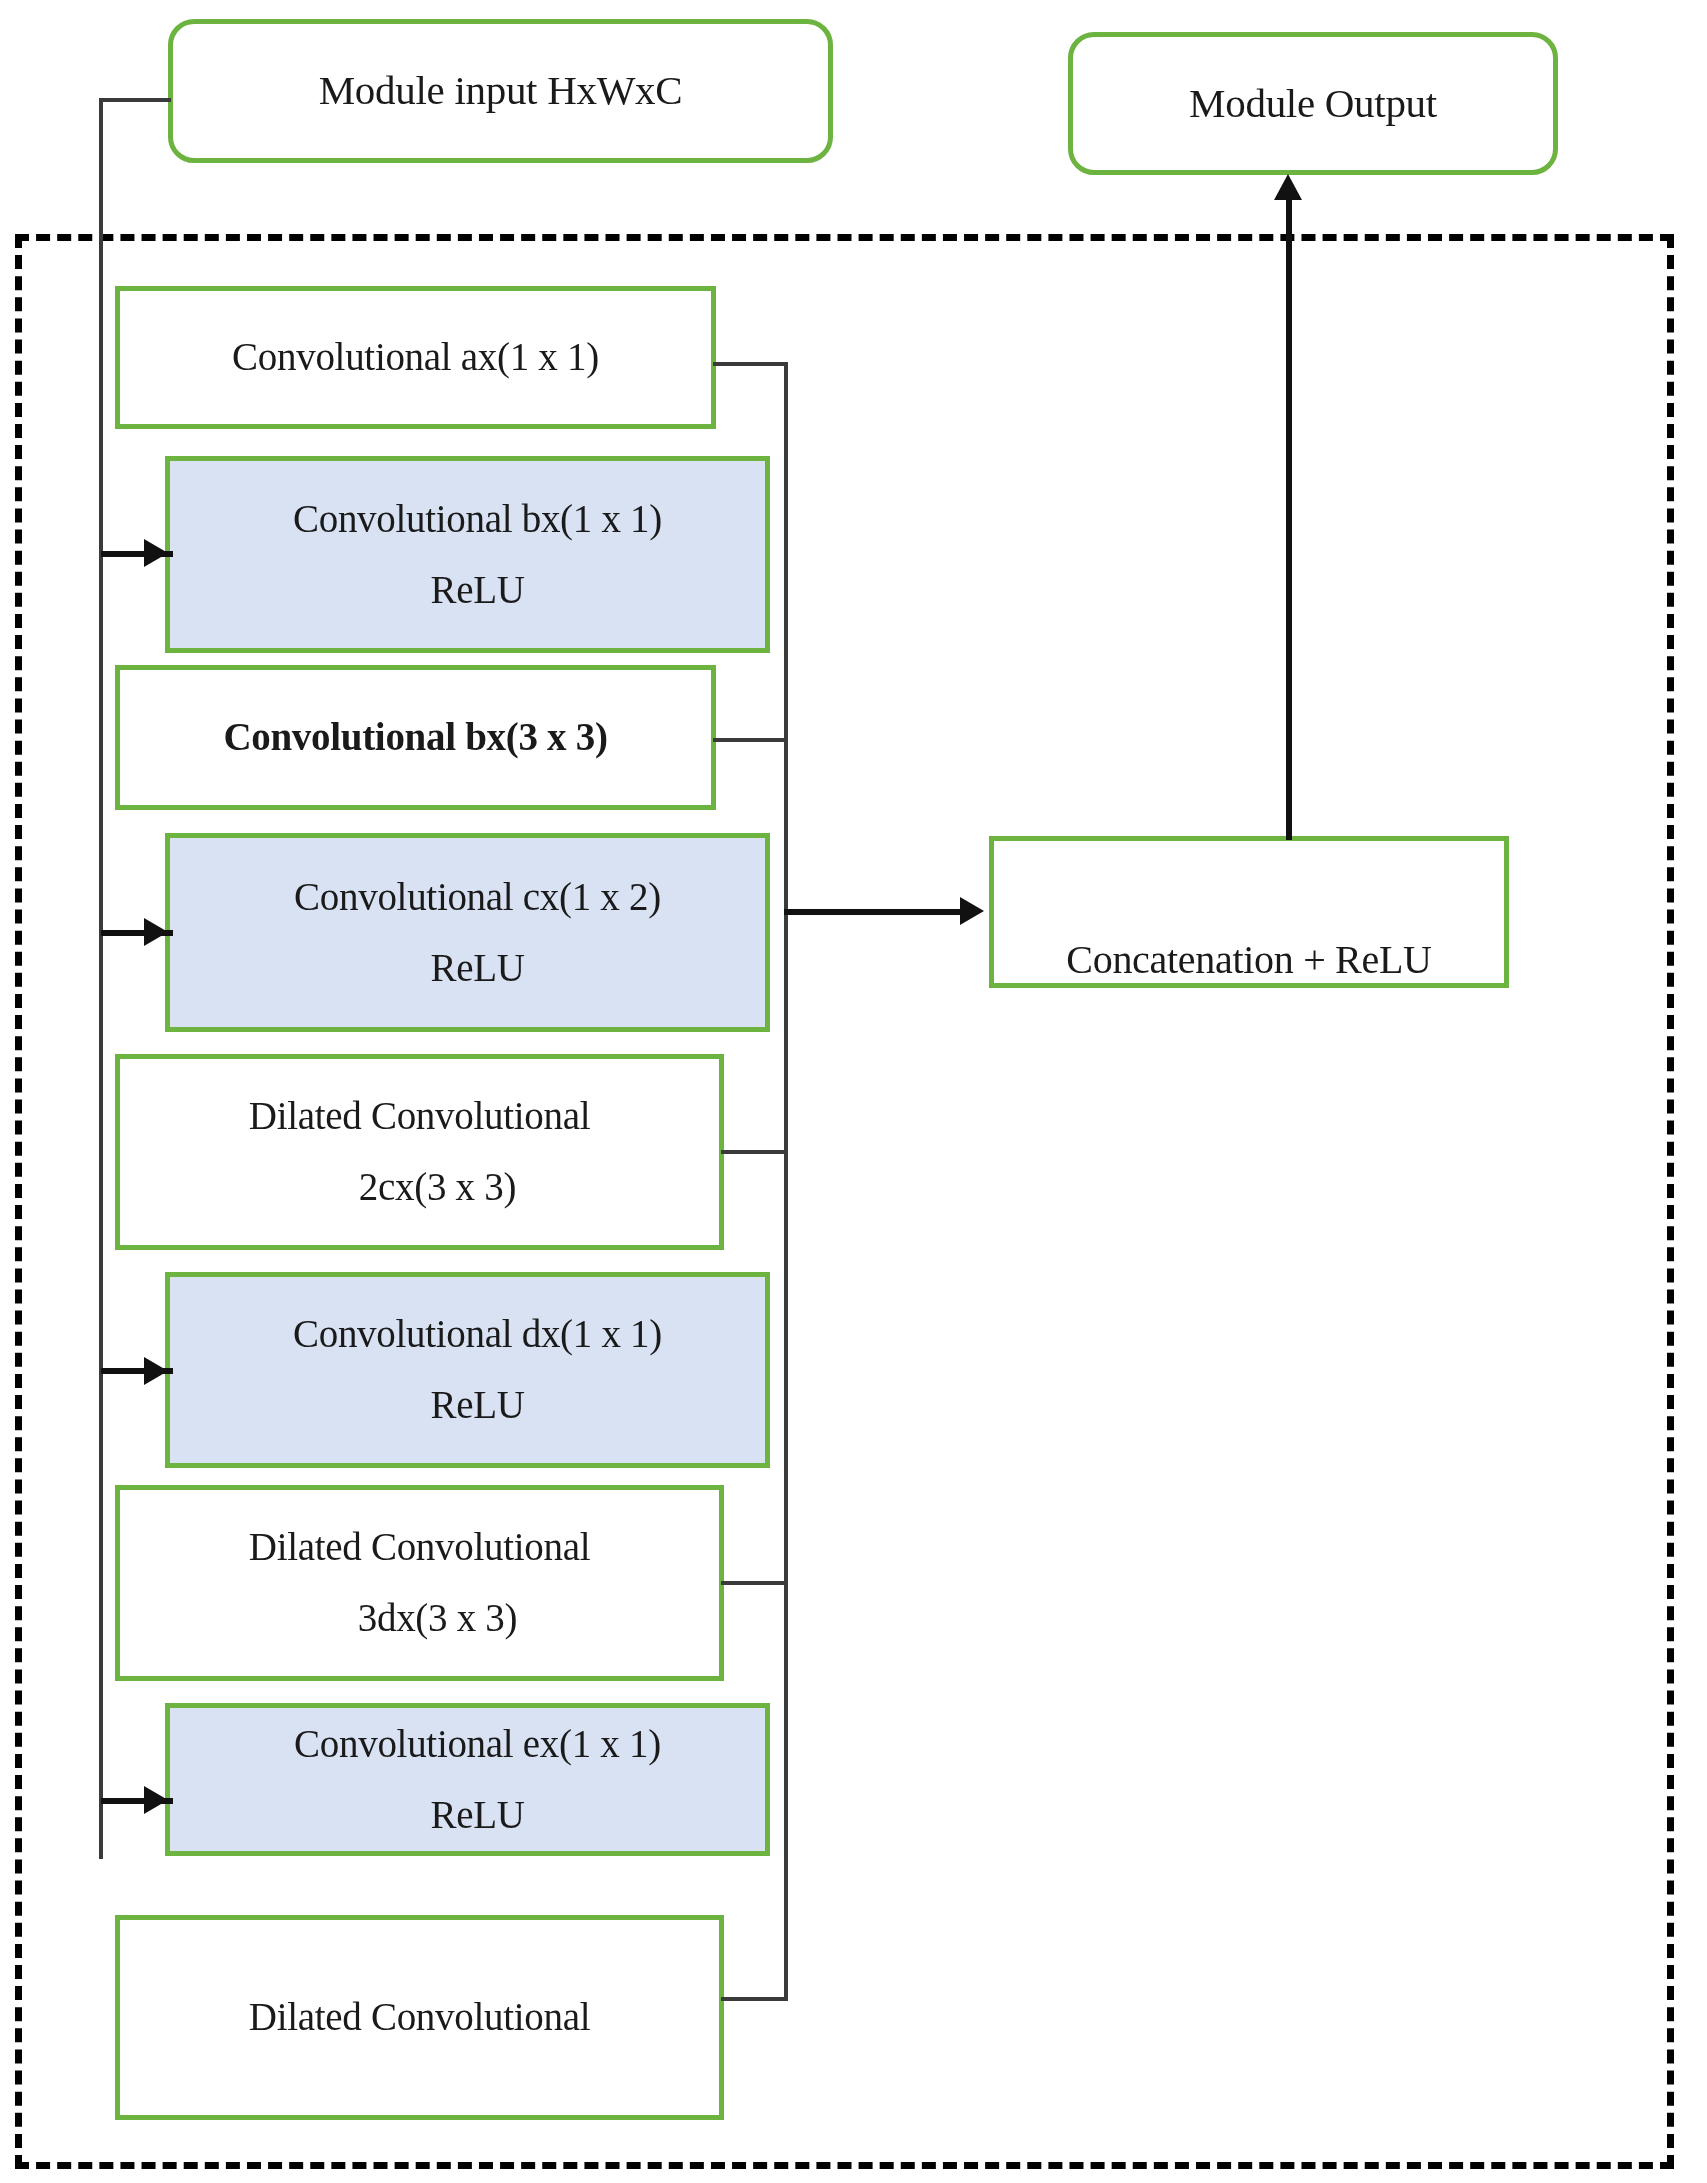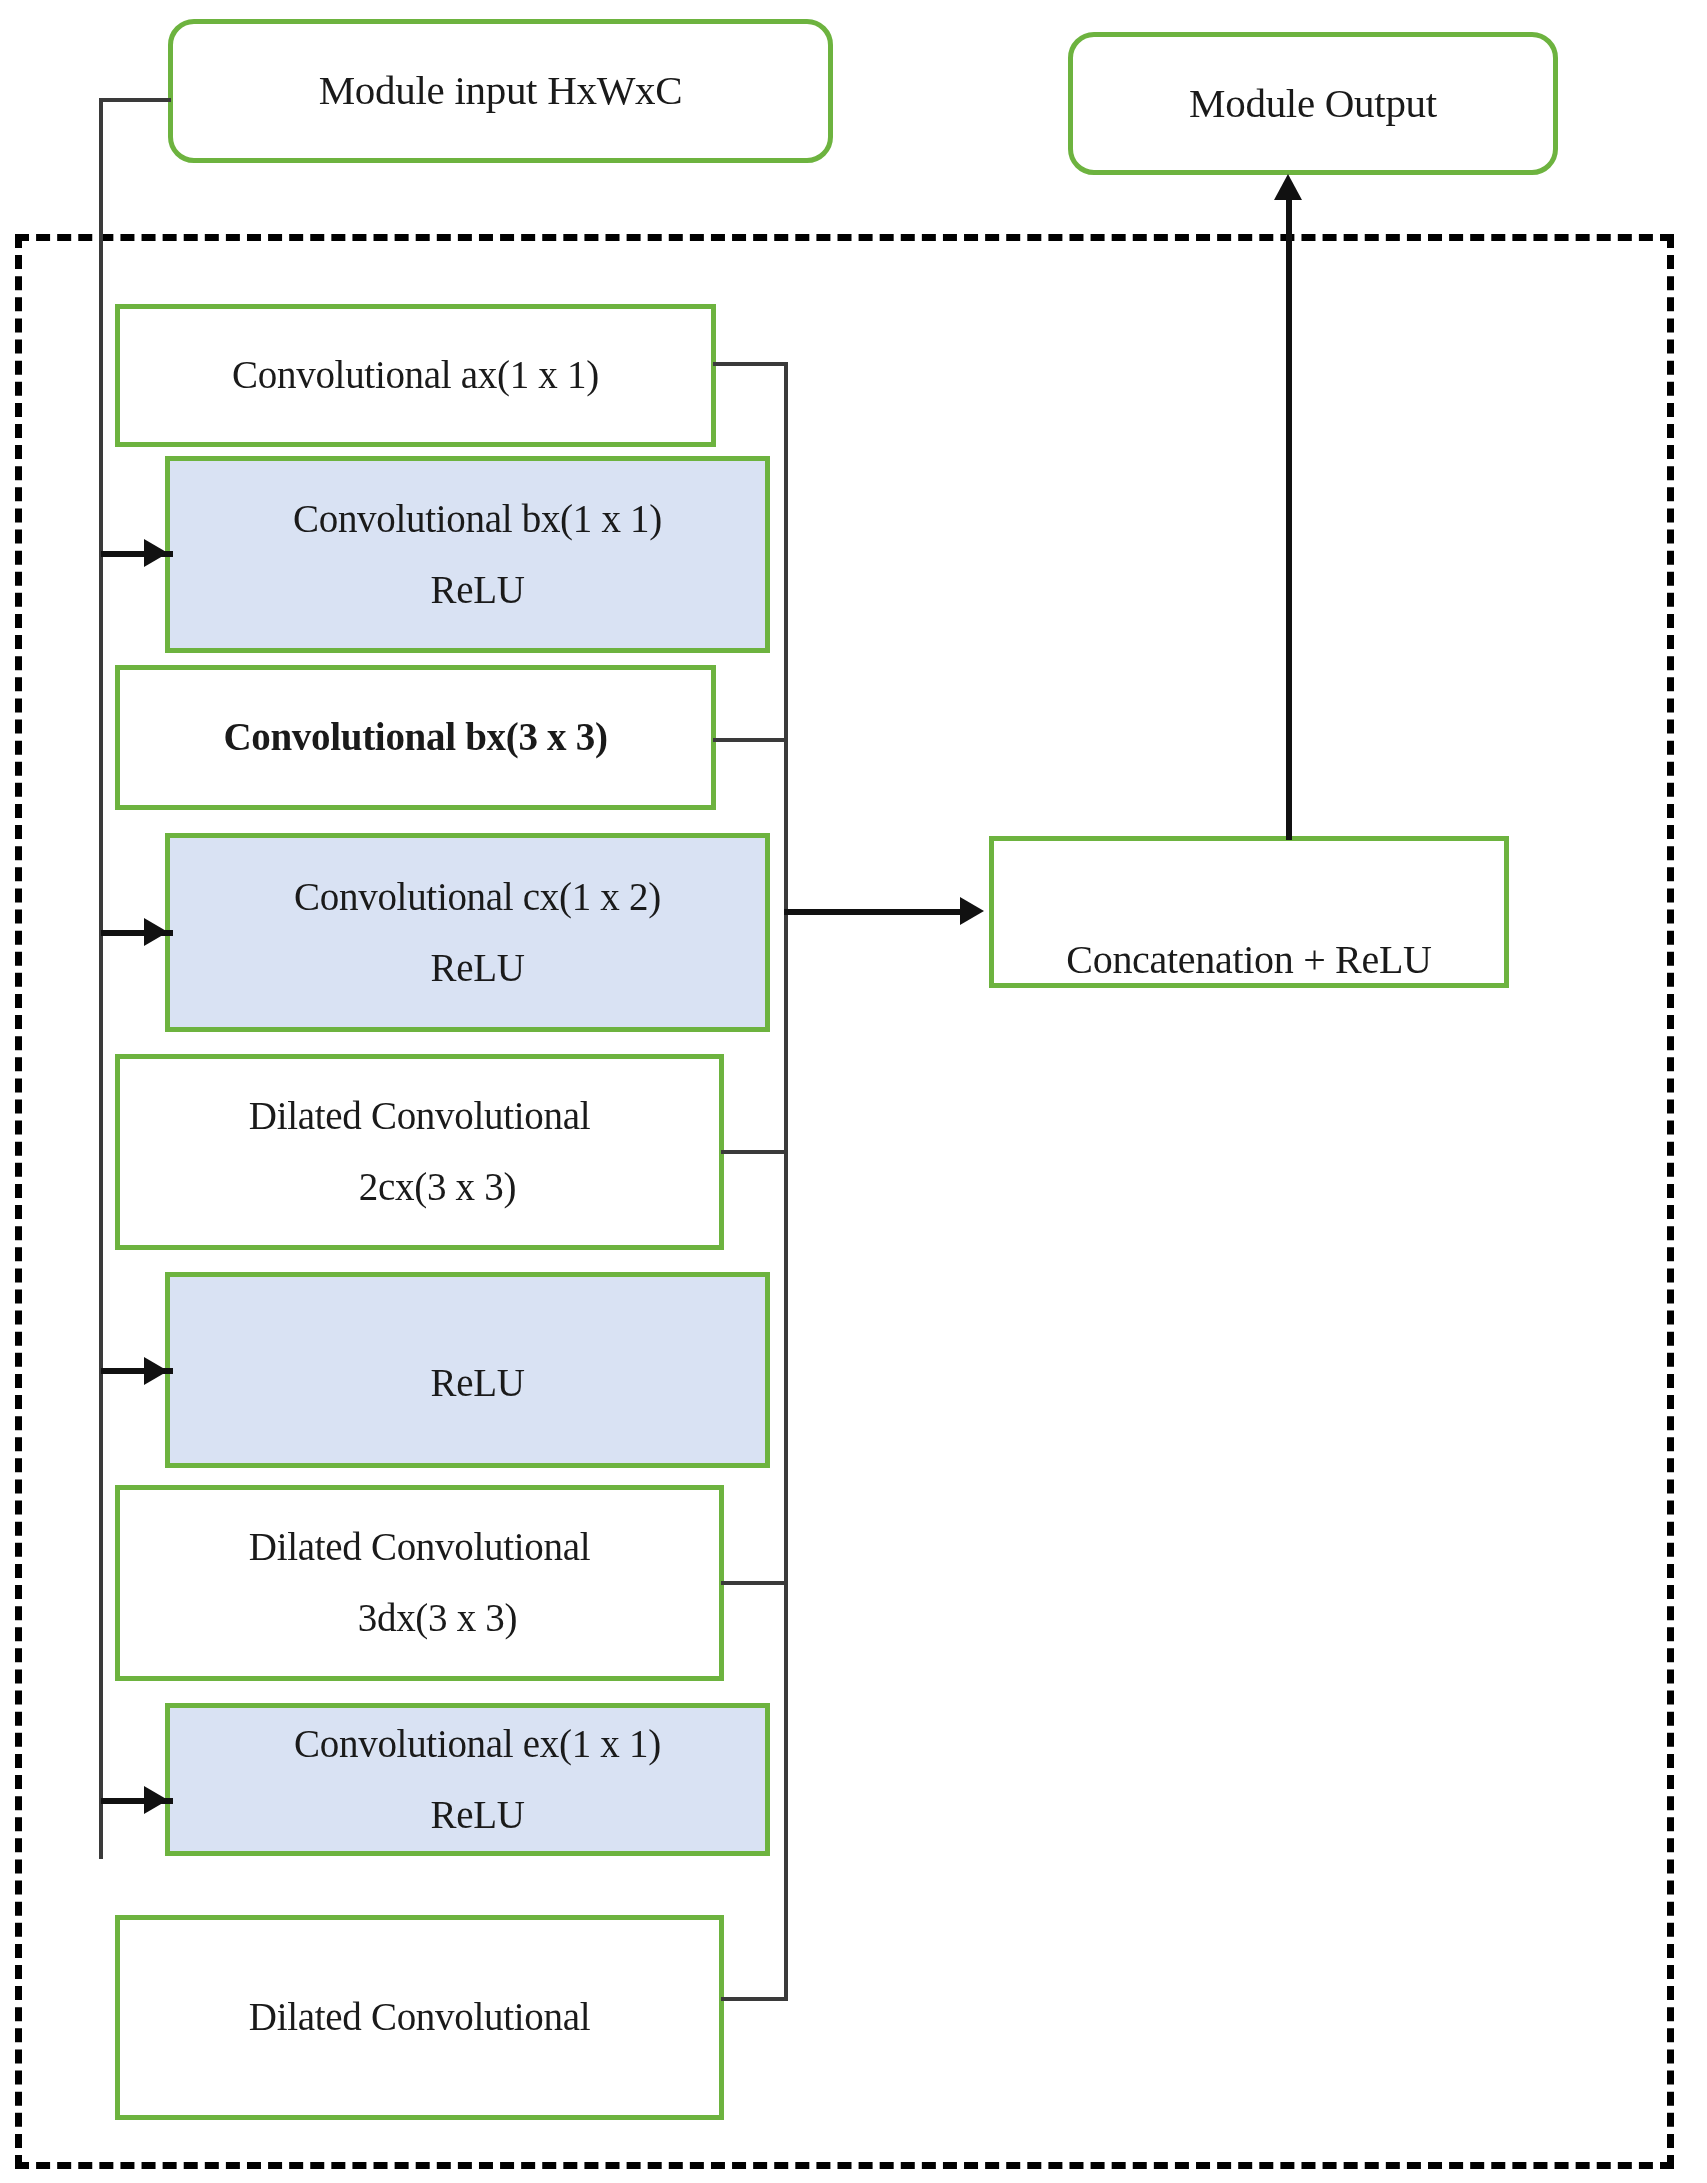--- a/index.html
+++ b/index.html
@@ -46,21 +46,21 @@
   <div id="dashbox" style="left:15px;top:234px;width:1659px;height:1935px;"></div>
 
   <div class="node term" style="left:168px;top:19px;width:665px;height:144px;">
     <span>Module input HxWxC</span>
   </div>
 
   <div class="node term" style="left:1068px;top:32px;width:490px;height:143px;">
     <span>Module Output</span>
   </div>
 
-  <div class="node white" style="left:115px;top:304px;width:601px;height:143px;">
+  <div class="node white" style="left:115px;top:286px;width:601px;height:143px;">
     <span class="ln">Convolutional ax(1 x 1)</span>
   </div>
 
   <div class="node blue" style="left:165px;top:456px;width:605px;height:197px;">
     <span class="ln">Convolutional bx(1 x 1)</span>
     <span class="ln ln2">ReLU</span>
   </div>
 
   <div class="node white" style="left:115px;top:665px;width:601px;height:145px;font-weight:bold;">
     <span class="ln">Convolutional bx(3 x 3)</span>
@@ -70,20 +70,21 @@
     <span class="ln">Convolutional cx(1 x 2)</span>
     <span class="ln ln2">ReLU</span>
   </div>
 
   <div class="node white" style="left:115px;top:1054px;width:609px;height:196px;">
     <span class="ln">Dilated Convolutional</span>
     <span class="ln ln2">2cx(3 x 3)</span>
   </div>
 
   <div class="node blue" style="left:165px;top:1272px;width:605px;height:196px;">
+    <span class="ln">Convolutional dx(1 x 1)</span>
     <span class="ln ln2">ReLU</span>
   </div>
 
   <div class="node white" style="left:115px;top:1485px;width:609px;height:196px;">
     <span class="ln">Dilated Convolutional</span>
     <span class="ln ln2">3dx(3 x 3)</span>
   </div>
 
   <div class="node blue" style="left:165px;top:1703px;width:605px;height:153px;">
     <span class="ln">Convolutional ex(1 x 1)</span>

